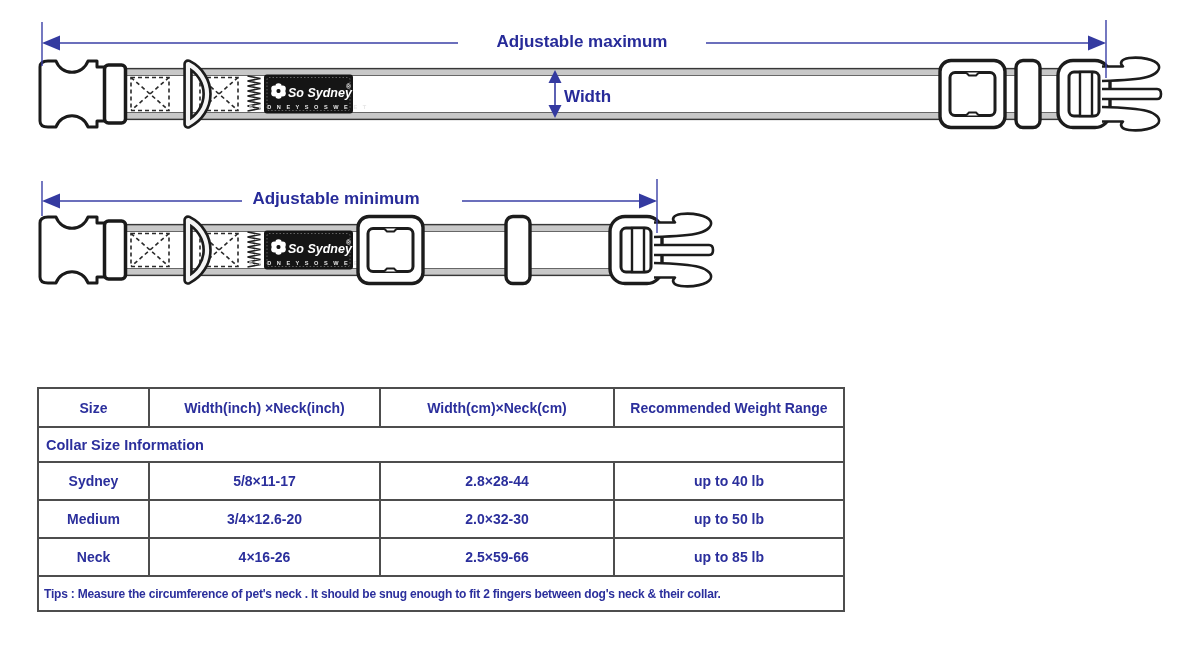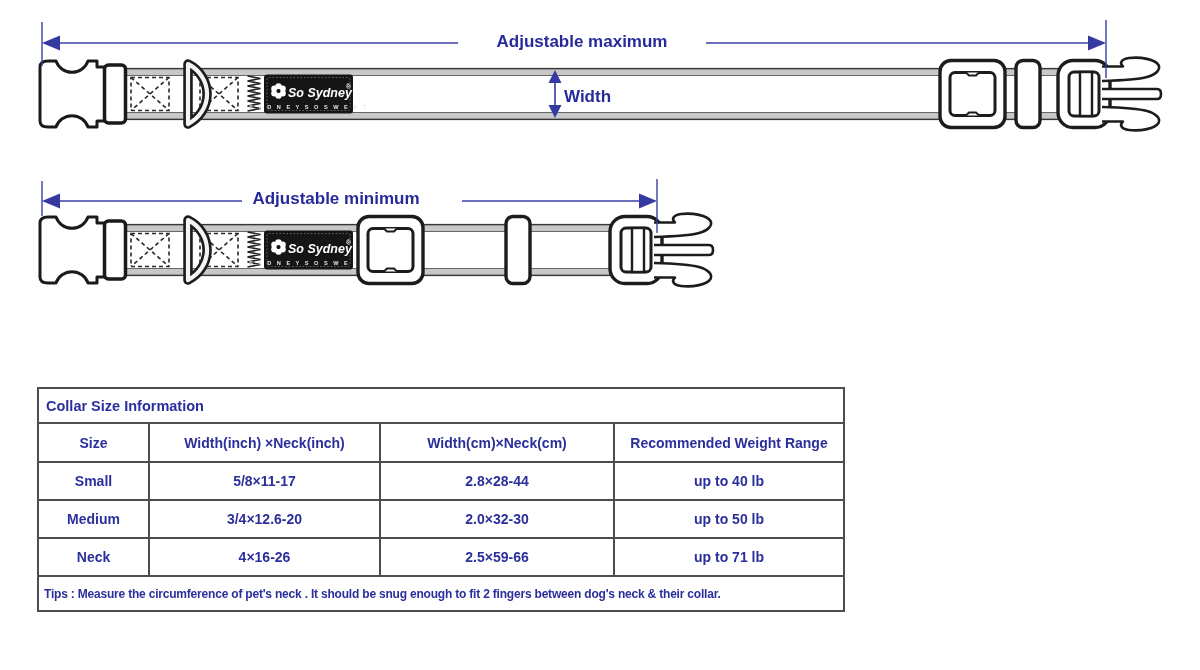--- a/index.html
+++ b/index.html
@@ -146,45 +146,45 @@
 
 <table id="size-table">
   <colgroup>
         <col style="width:111px">
         <col style="width:231px">
         <col style="width:234px">
         <col style="width:230px">
       </colgroup>
   <tbody>
     <tr>
-      <td class="title-cell" colspan="4">Collar Size Information</td>
-    </tr>
-    <tr>
       <td class="hdr">Size</td>
       <td class="hdr">Width(inch) ×Neck(inch)</td>
       <td class="hdr">Width(cm)×Neck(cm)</td>
       <td class="hdr">Recommended Weight Range</td>
     </tr>
     <tr>
-      <td class="data">Small</td>
+      <td class="title-cell" colspan="4">Collar Size Information</td>
+    </tr>
+    <tr>
+      <td class="data">Sydney</td>
       <td class="data">5/8×11-17</td>
       <td class="data">2.8×28-44</td>
       <td class="data">up to 40 lb</td>
     </tr>
     <tr>
       <td class="data">Medium</td>
       <td class="data">3/4×12.6-20</td>
       <td class="data">2.0×32-30</td>
       <td class="data">up to 50 lb</td>
     </tr>
     <tr>
       <td class="data">Neck</td>
       <td class="data">4×16-26</td>
       <td class="data">2.5×59-66</td>
-      <td class="data">up to 71 lb</td>
+      <td class="data">up to 85 lb</td>
     </tr>
     <tr>
       <td class="tips-cell" colspan="4">Tips : Measure the circumference of pet's neck . It should be snug enough to fit 2 fingers between dog's neck &amp; their collar.</td>
     </tr>
   </tbody>
 </table>
 
 </div>
 
 </body></html>

